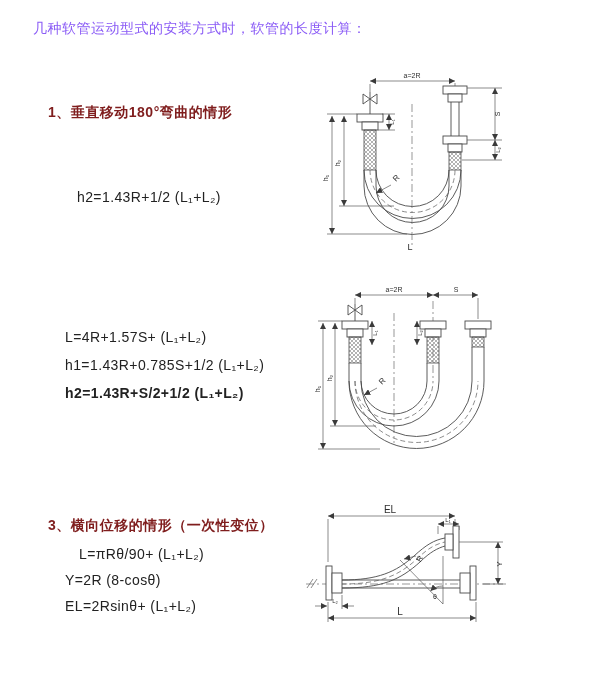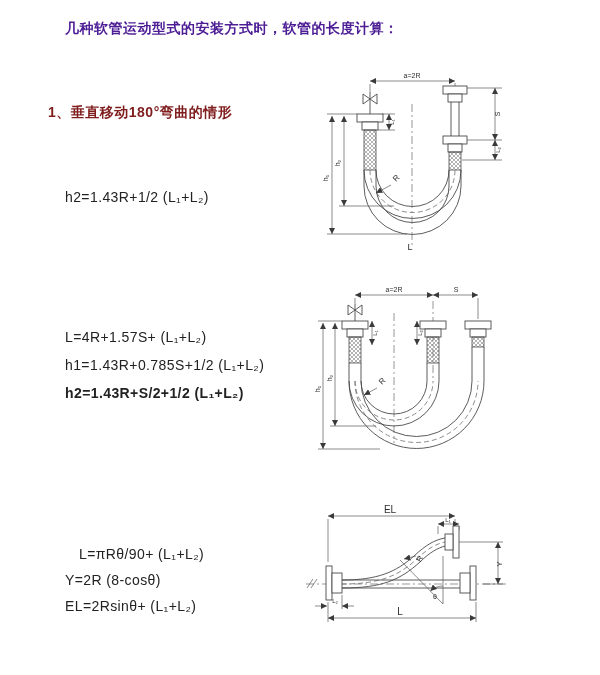--- a/index.html
+++ b/index.html
@@ -1,22 +1,22 @@
 <!DOCTYPE html>
 <html><head>
 <meta charset="utf-8">
 <style>
   html,body{margin:0;padding:0;background:#ffffff;}
   .page{
     position:relative;width:600px;height:675px;background:#ffffff;overflow:hidden;
     font-family:"Liberation Sans","DejaVu Sans",sans-serif;color:#1f1f1f;
   }
   .title{
-    position:absolute;left:33px;top:20px;font-size:14px;font-weight:700;
-    letter-spacing:0.5px;color:#4c1d95;margin-left:32px;
+    position:absolute;left:33px;top:20px;font-size:14px;font-weight:400;
+    letter-spacing:0.5px;color:#8b5cf6;
   }
   .sec-heading{
     position:absolute;font-size:14px;font-weight:600;letter-spacing:0.5px;color:#7f1d1d;
   }
   .formula{
     position:absolute;font-size:14px;font-weight:400;letter-spacing:0.4px;color:#222;
   }
   .diagram{position:absolute;}
   svg text{
     font-family:"Liberation Sans","DejaVu Sans",sans-serif;
@@ -30,26 +30,27 @@
   svg .hd{stroke:#5a5a5a;stroke-width:0.7;fill:none;stroke-dasharray:5 3;}
 </style>
 </head>
 <body>
 
 <div class="page">
 
   <div class="title">几种软管运动型式的安装方式时，软管的长度计算：</div>
 
   <div class="sec-heading" style="left:48px;top:104px;">1、垂直移动180°弯曲的情形</div>
-  <div class="formula" style="left:65px;top:189px;text-align:right;">h2=1.43R+1/2 (L₁+L₂)</div>
+  <div class="formula" style="left:77px;top:189px;text-align:right;">h2=1.43R+1/2 (L₁+L₂)</div>
 
   <div class="formula" style="left:65px;top:329px;text-align:center;">L=4R+1.57S+ (L₁+L₂)</div>
   <div class="formula" style="left:65px;top:357px;">h1=1.43R+0.785S+1/2 (L₁+L₂)</div>
   <div class="formula" style="left:65px;top:385px;font-weight:bold;">h2=1.43R+S/2+1/2 (L₁+L₂)</div>
 
+  <div class="sec-heading" style="left:48px;top:517px;">3、横向位移的情形（一次性变位）</div>
   <div class="formula" style="left:79px;top:546px;text-align:center;">L=πRθ/90+ (L₁+L₂)</div>
   <div class="formula" style="left:65px;top:572px;">Y=2R (8-cosθ)</div>
   <div class="formula" style="left:65px;top:598px;">EL=2Rsinθ+ (L₁+L₂)</div>
 
   <svg class="diagram" style="left:312px;top:66px;" width="280" height="194" viewBox="0 0 280 194">
     <defs>
       <pattern id="braidA" width="4" height="4" patternUnits="userSpaceOnUse">
         <path d="M0 4 L4 0 M0 0 L4 4" stroke="#666" stroke-width="0.5"></path>
       </pattern>
       <marker id="ar1" viewBox="0 0 10 10" markerWidth="9" markerHeight="9" refX="10" refY="5" orient="auto-start-reverse">

